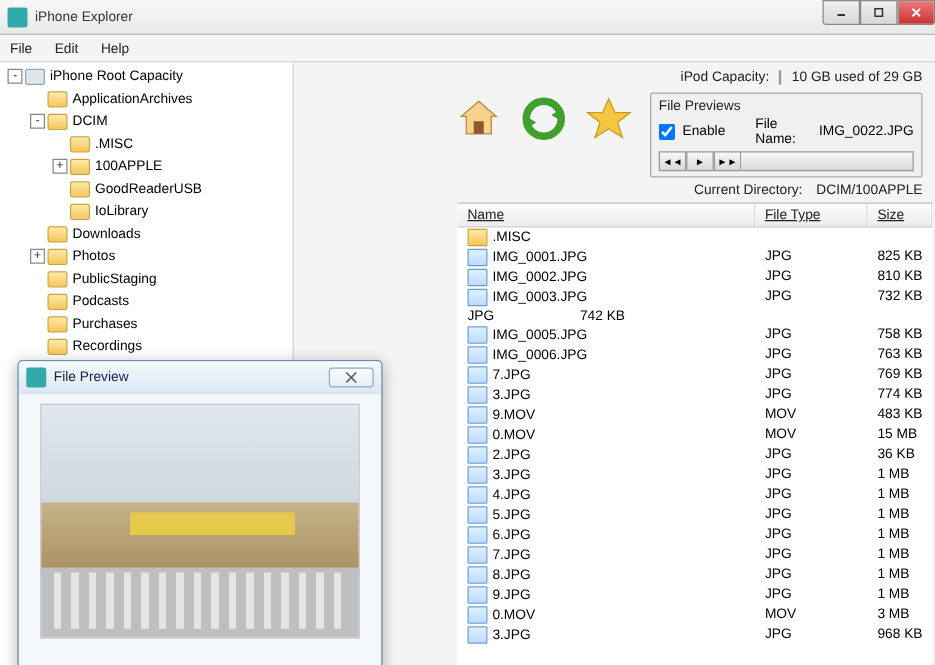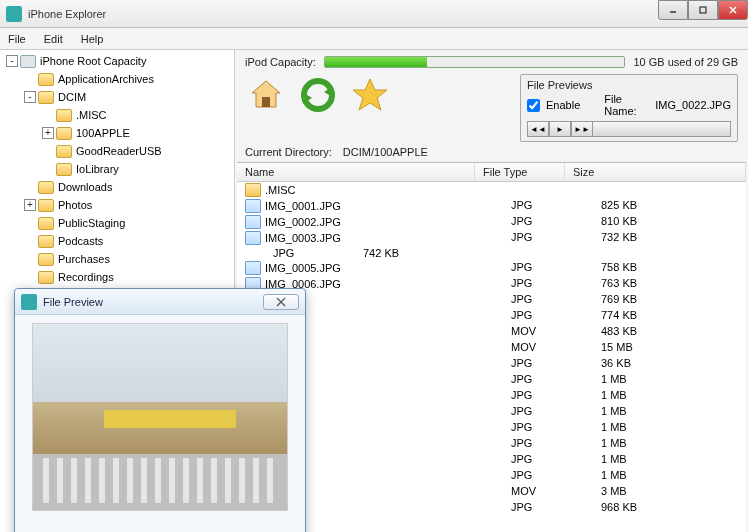--- a/index.html
+++ b/index.html
@@ -15,21 +15,21 @@
 .winbtn.close { background: linear-gradient(#e77,#c33); border-radius: 0 0 3px 0; color: #fff; }
 .winbtn svg { width: 10px; height: 10px; }
 
 
 .menubar { height: 22px; background: #f4f4f4; border-bottom: 1px solid #ccc; display: flex; align-items: center; padding-left: 8px; gap: 18px; }
 .menubar span { color: #222; cursor: default; }
 
 
 .main { display: flex; height: calc(532px - 28px - 22px); }
 .sidebar { width: 235px; background: #fff; border-right: 1px solid #ccc; overflow-y: auto; padding-top: 2px; }
-.content { flex: 1; background: #f4f4f4; display: flex; flex-direction: column; }
+.content { flex: 1; background: #f4f4f4; display: flex; flex-direction: column; align-items: flex-end; }
 
 
 .tree { list-style: none; }
 .tree li { white-space: nowrap; padding: 1px 0; }
 .tree .row { display: flex; align-items: center; height: 16px; }
 .tree .toggle { width: 12px; height: 12px; border: 1px solid #888; display: inline-flex; align-items: center; justify-content: center; margin-right: 2px; font-size: 10px; line-height: 1; background: #fff; color: #333; }
 .tree .toggle.empty { border: none; }
 .tree .indent { display: inline-block; }
 .tree .icon { width: 16px; height: 13px; margin-right: 4px; }
 .folder-icon { background: linear-gradient(#ffe9a8,#f7c65a); border: 1px solid #c9a33a; border-radius: 2px; }
@@ -53,32 +53,32 @@
 .previewbox input[type=checkbox] { }
 .mediactrl { display: flex; gap: 0; margin-top: 4px; }
 .mediactrl .mb { width: 22px; height: 16px; border: 1px solid #999; background: linear-gradient(#f8f8f8,#d8d8d8); display: flex; align-items: center; justify-content: center; font-size: 8px; }
 
 .curdir { padding: 0 10px 4px 10px; color: #222; }
 .curdir .path { margin-left: 8px; }
 
 
 .filelist { flex: 1; background: #fff; border-top: 1px solid #bbb; margin: 0 2px; overflow: hidden; display: flex; flex-direction: column; }
 .colhdr { display: flex; background: linear-gradient(#fdfdfd,#ececec); border-bottom: 1px solid #ccc; }
-.colhdr div { padding: 3px 8px; border-right: 1px solid #ddd; color: #222; }
+.colhdr div { padding: 3px 8px; border-right: 1px solid #ddd; color: #222; text-decoration: underline; }
 .col-name { flex: 0 0 238px; }
 .col-type { flex: 0 0 90px; }
 .col-size { flex: 1; }
 .rows { overflow-y: scroll; flex: 1; }
 .rows::-webkit-scrollbar { width: 16px; }
 .rows::-webkit-scrollbar-track { background: #eee; }
 .rows::-webkit-scrollbar-thumb { background: #c8c8c8; border: 1px solid #aaa; }
 .frow { display: flex; padding: 1px 0; }
 .frow .c { padding: 0 8px; color: #000; }
 .frow .c-name { flex: 0 0 238px; display: flex; align-items: center; }
-.frow .c-type { flex: 0 0 90px; margin-left: 28px; }
+.frow .c-type { flex: 0 0 90px; }
 .frow .c-size { flex: 1; }
 .frow .ficon { width: 16px; height: 14px; margin-right: 4px; }
 .ficon.jpg { background: linear-gradient(#dff0ff,#bcdcff); border: 1px solid #6a9cd4; border-radius: 1px; }
 .ficon.fld { background: linear-gradient(#ffe9a8,#f7c65a); border: 1px solid #c9a33a; border-radius: 1px; }
 
 
 .popup { position: absolute; left: 14px; top: 288px; width: 292px; height: 304px; background: #f4f8fc; border: 1px solid #6a8cb0; border-radius: 4px; box-shadow: 0 3px 12px rgba(0,0,0,.3); display: flex; flex-direction: column; }
 .popup .ptitle { height: 26px; display: flex; align-items: center; padding: 0 6px; background: linear-gradient(#f4faff,#dce8f4); border-bottom: 1px solid #bcd; border-radius: 4px 4px 0 0; }
 .popup .ptitle .picon { width: 16px; height: 16px; background: #3aa; border-radius: 2px; margin-right: 6px; }
 .popup .ptitle .ptxt { flex: 1; color: #224; }

